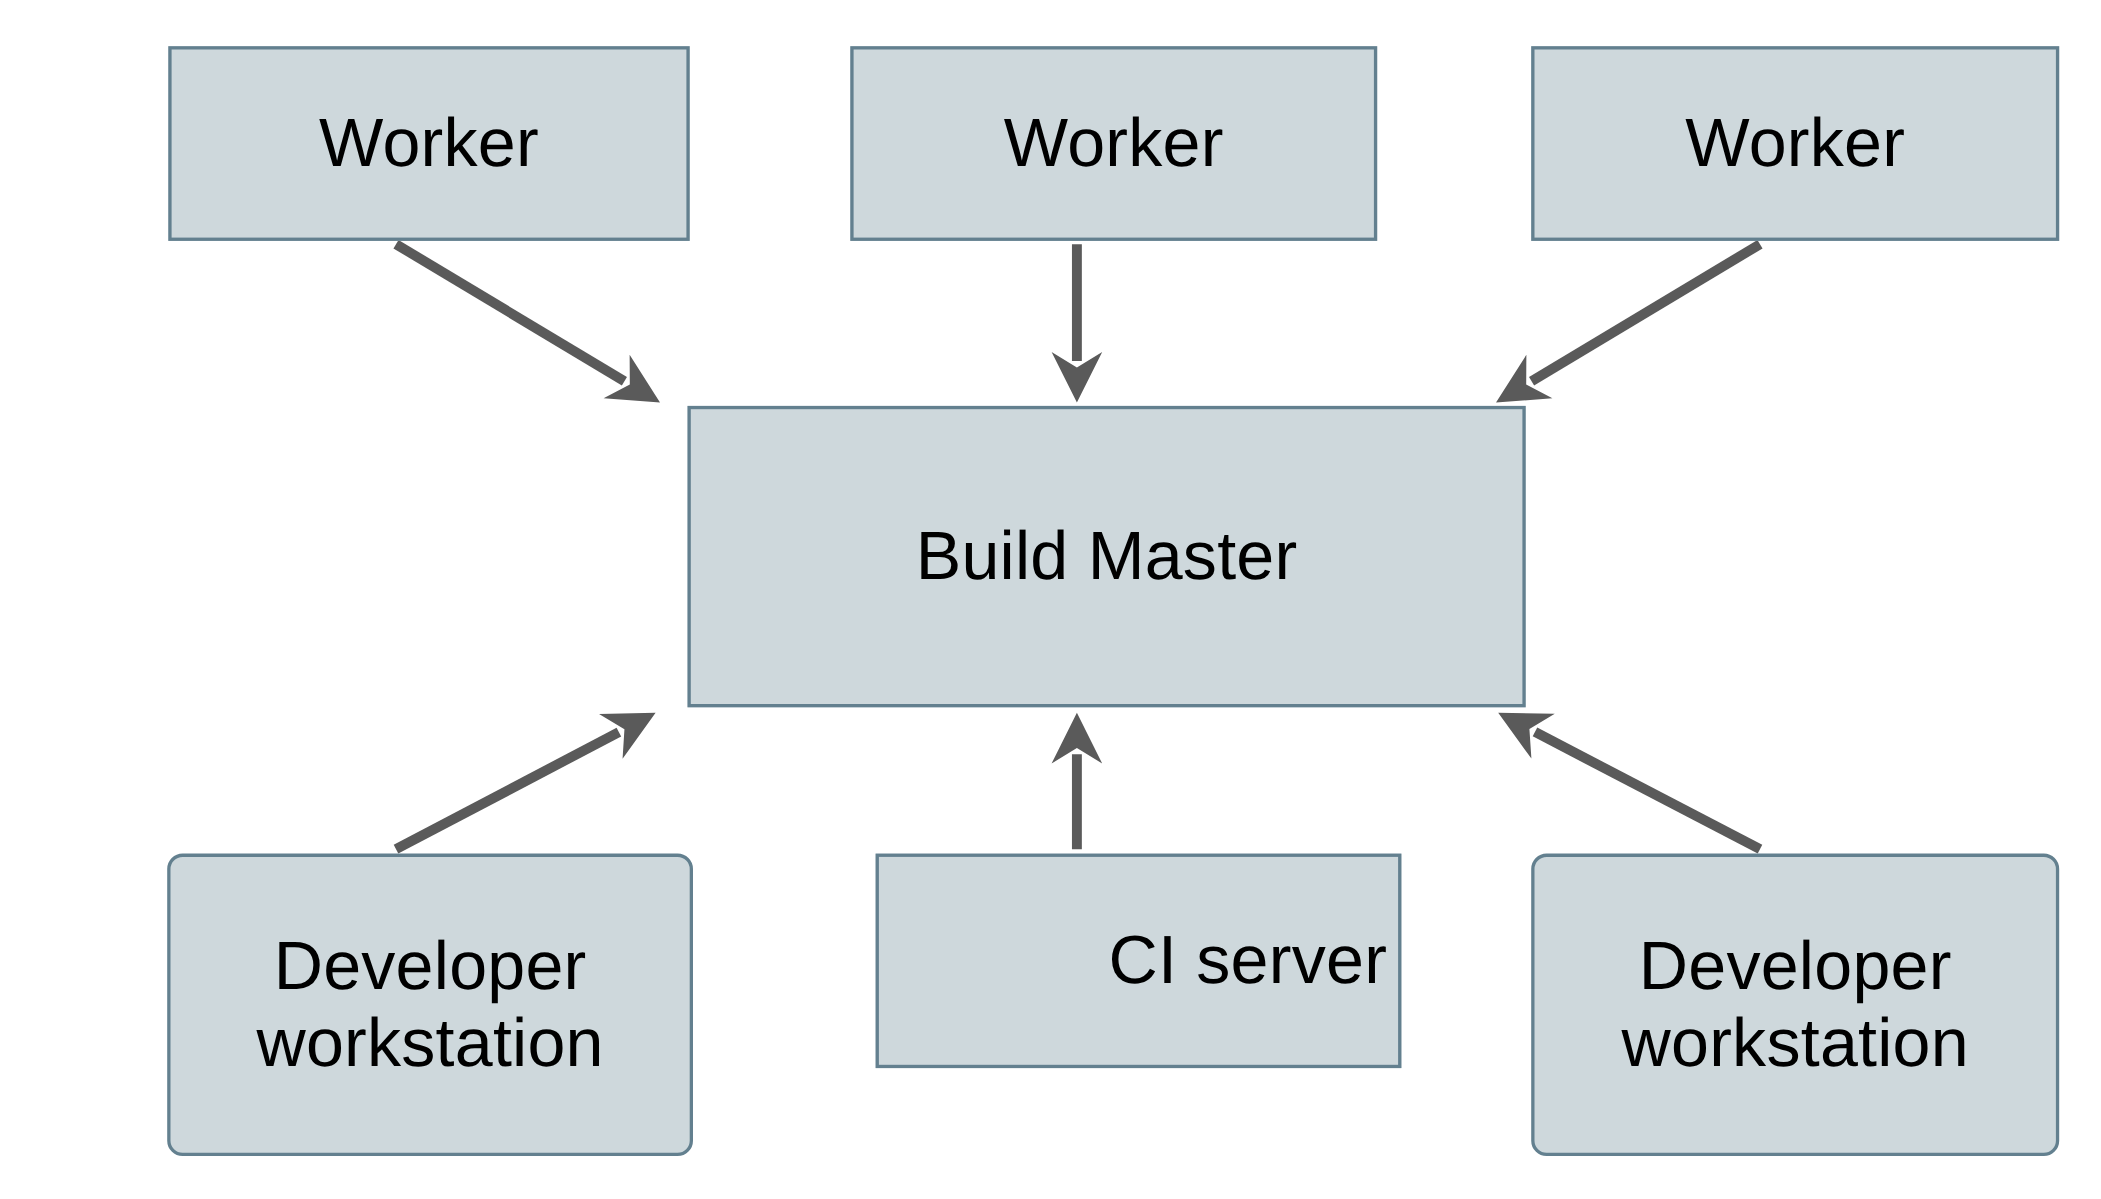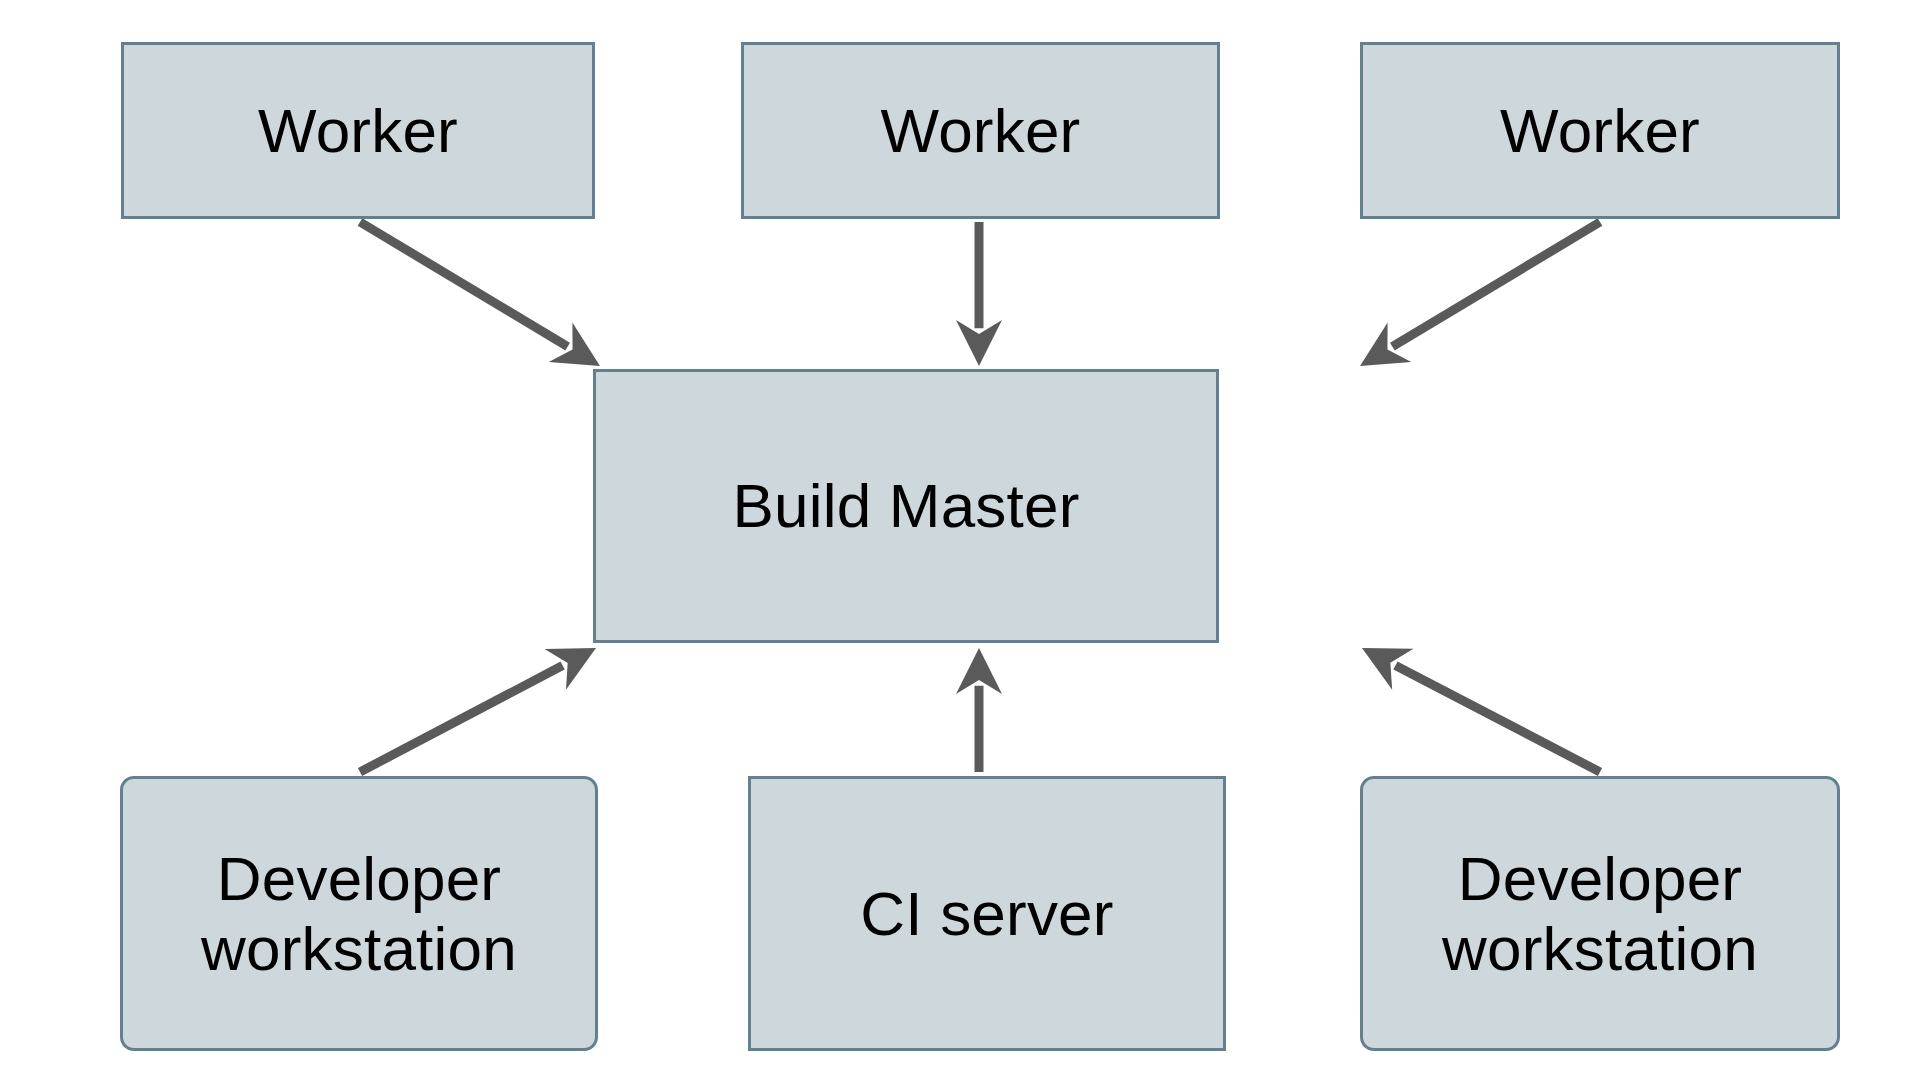--- a/index.html
+++ b/index.html
@@ -33,20 +33,21 @@
     border: 3px solid #63808f;
     display: flex;
     align-items: center;
     justify-content: center;
     text-align: center;
     color: #000000;
     font-weight: 400;
     line-height: 1.12;
     letter-spacing: 0.2px;
     z-index: 2;
+    margin-left: 32px;
   }
   .node-label {
     display: block;
     padding: 0 10px;
     white-space: pre-line;
   }
   .n-worker        { font-size: 62px; }
   .n-master        { font-size: 62px; }
   .n-ci            { font-size: 62px; }
   .n-workstation   { font-size: 62px; border-radius: 14px; }
@@ -86,28 +87,28 @@
   <div id="node-layer">
       <div class="node n-worker" style="left: 121px; top: 42px; width: 474px; height: 177px;">
         <span class="node-label">Worker</span>
       </div>
       <div class="node n-worker" style="left: 741px; top: 42px; width: 479px; height: 177px;">
         <span class="node-label">Worker</span>
       </div>
       <div class="node n-worker" style="left: 1360px; top: 42px; width: 480px; height: 177px;">
         <span class="node-label">Worker</span>
       </div>
-      <div class="node n-master" style="left: 593px; top: 369px; width: 626px; height: 274px;">
+      <div class="node n-master" style="left: 593px; top: 369px; width: 762px; height: 274px;">
         <span class="node-label">Build Master</span>
       </div>
       <div class="node n-workstation" style="left: 120px; top: 776px; width: 478px; height: 275px;">
         <span class="node-label">Developer
 workstation</span>
       </div>
-      <div class="node n-ci" style="left: 748px; top: 776px; width: 478px; height: 275px;">
+      <div class="node n-ci" style="left: 764px; top: 776px; width: 478px; height: 195px; justify-content: flex-end;">
         <span class="node-label">CI server</span>
       </div>
       <div class="node n-workstation" style="left: 1360px; top: 776px; width: 480px; height: 275px;">
         <span class="node-label">Developer
 workstation</span>
       </div>
     </div>
 
 </div>
 

